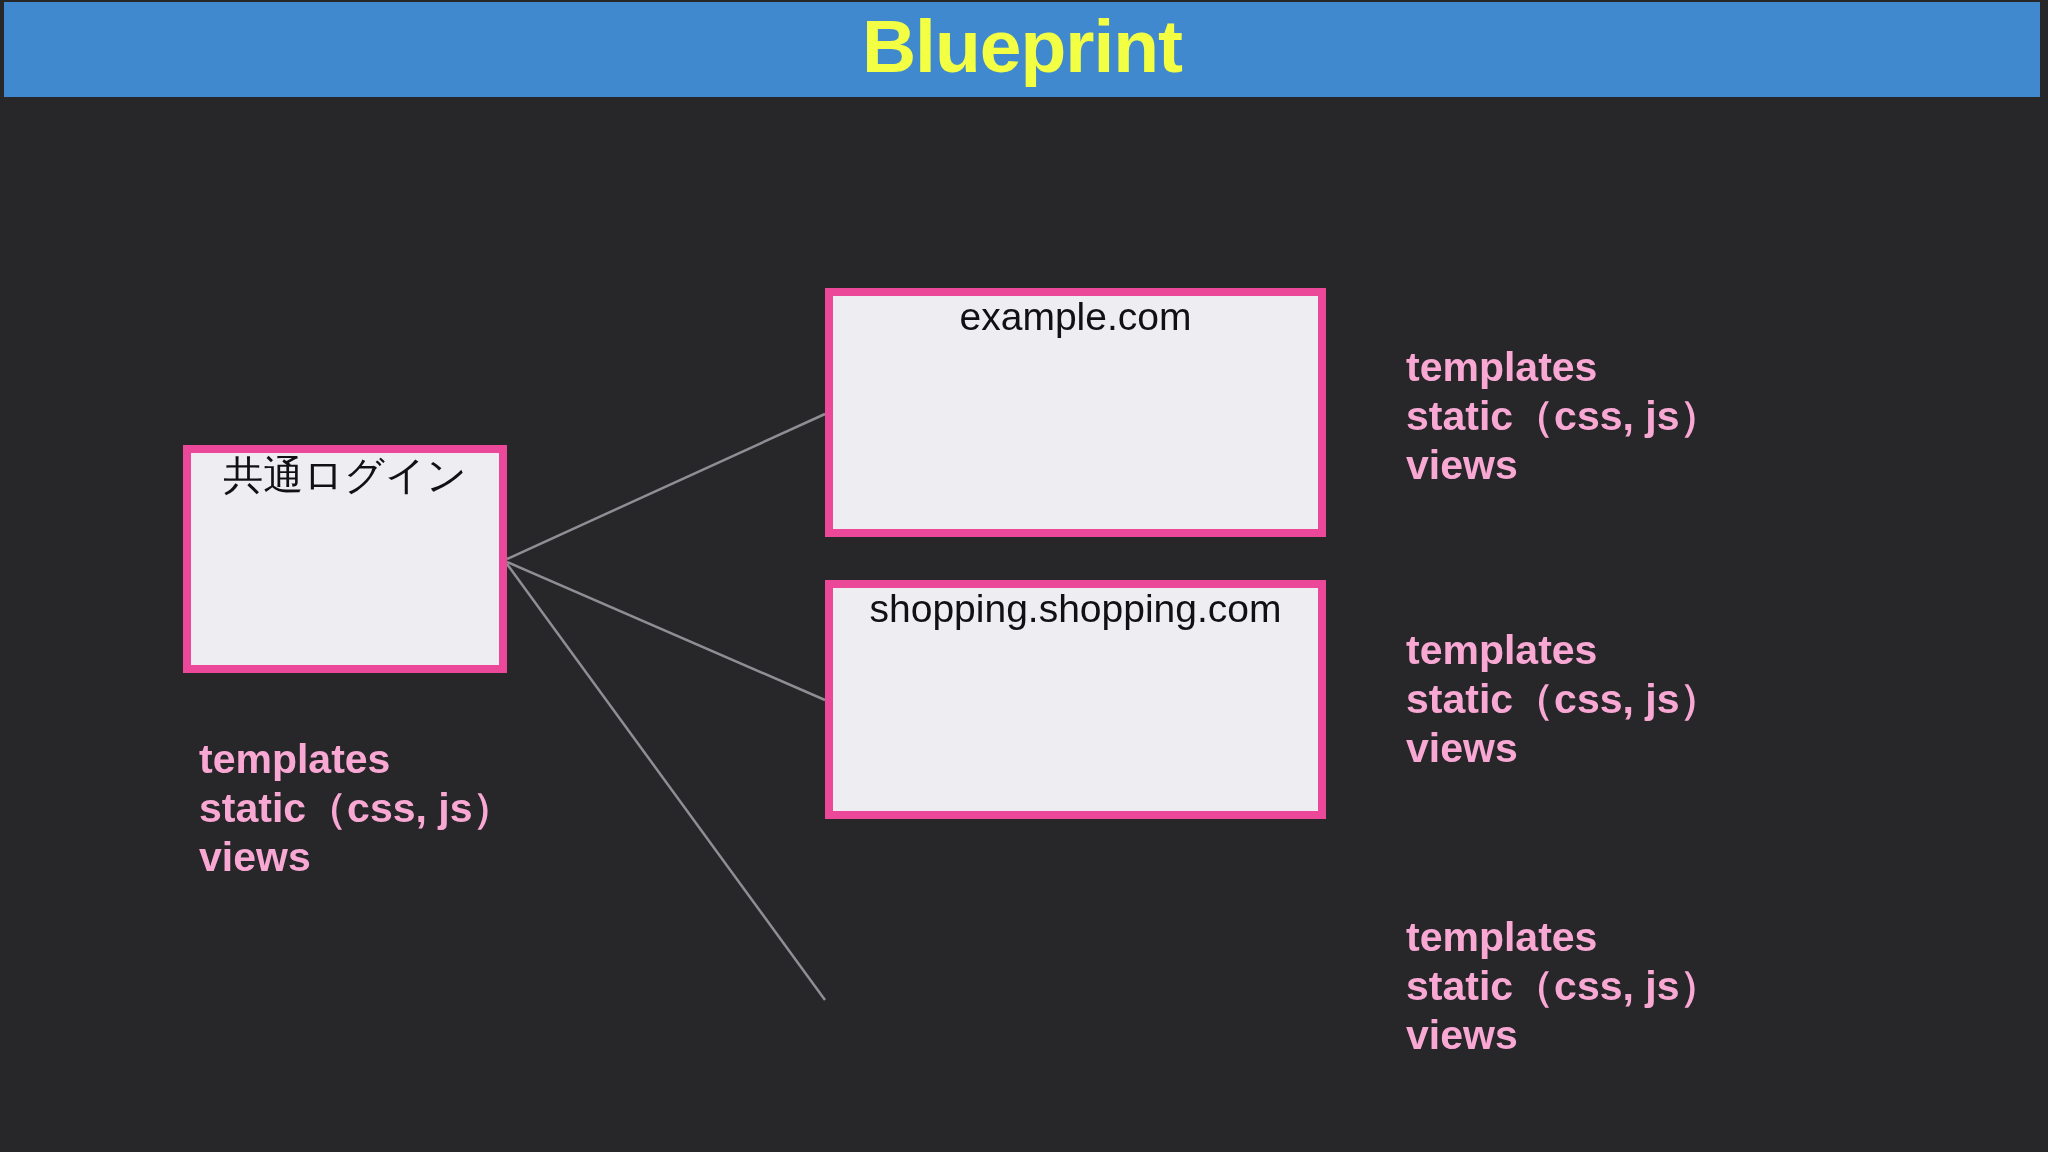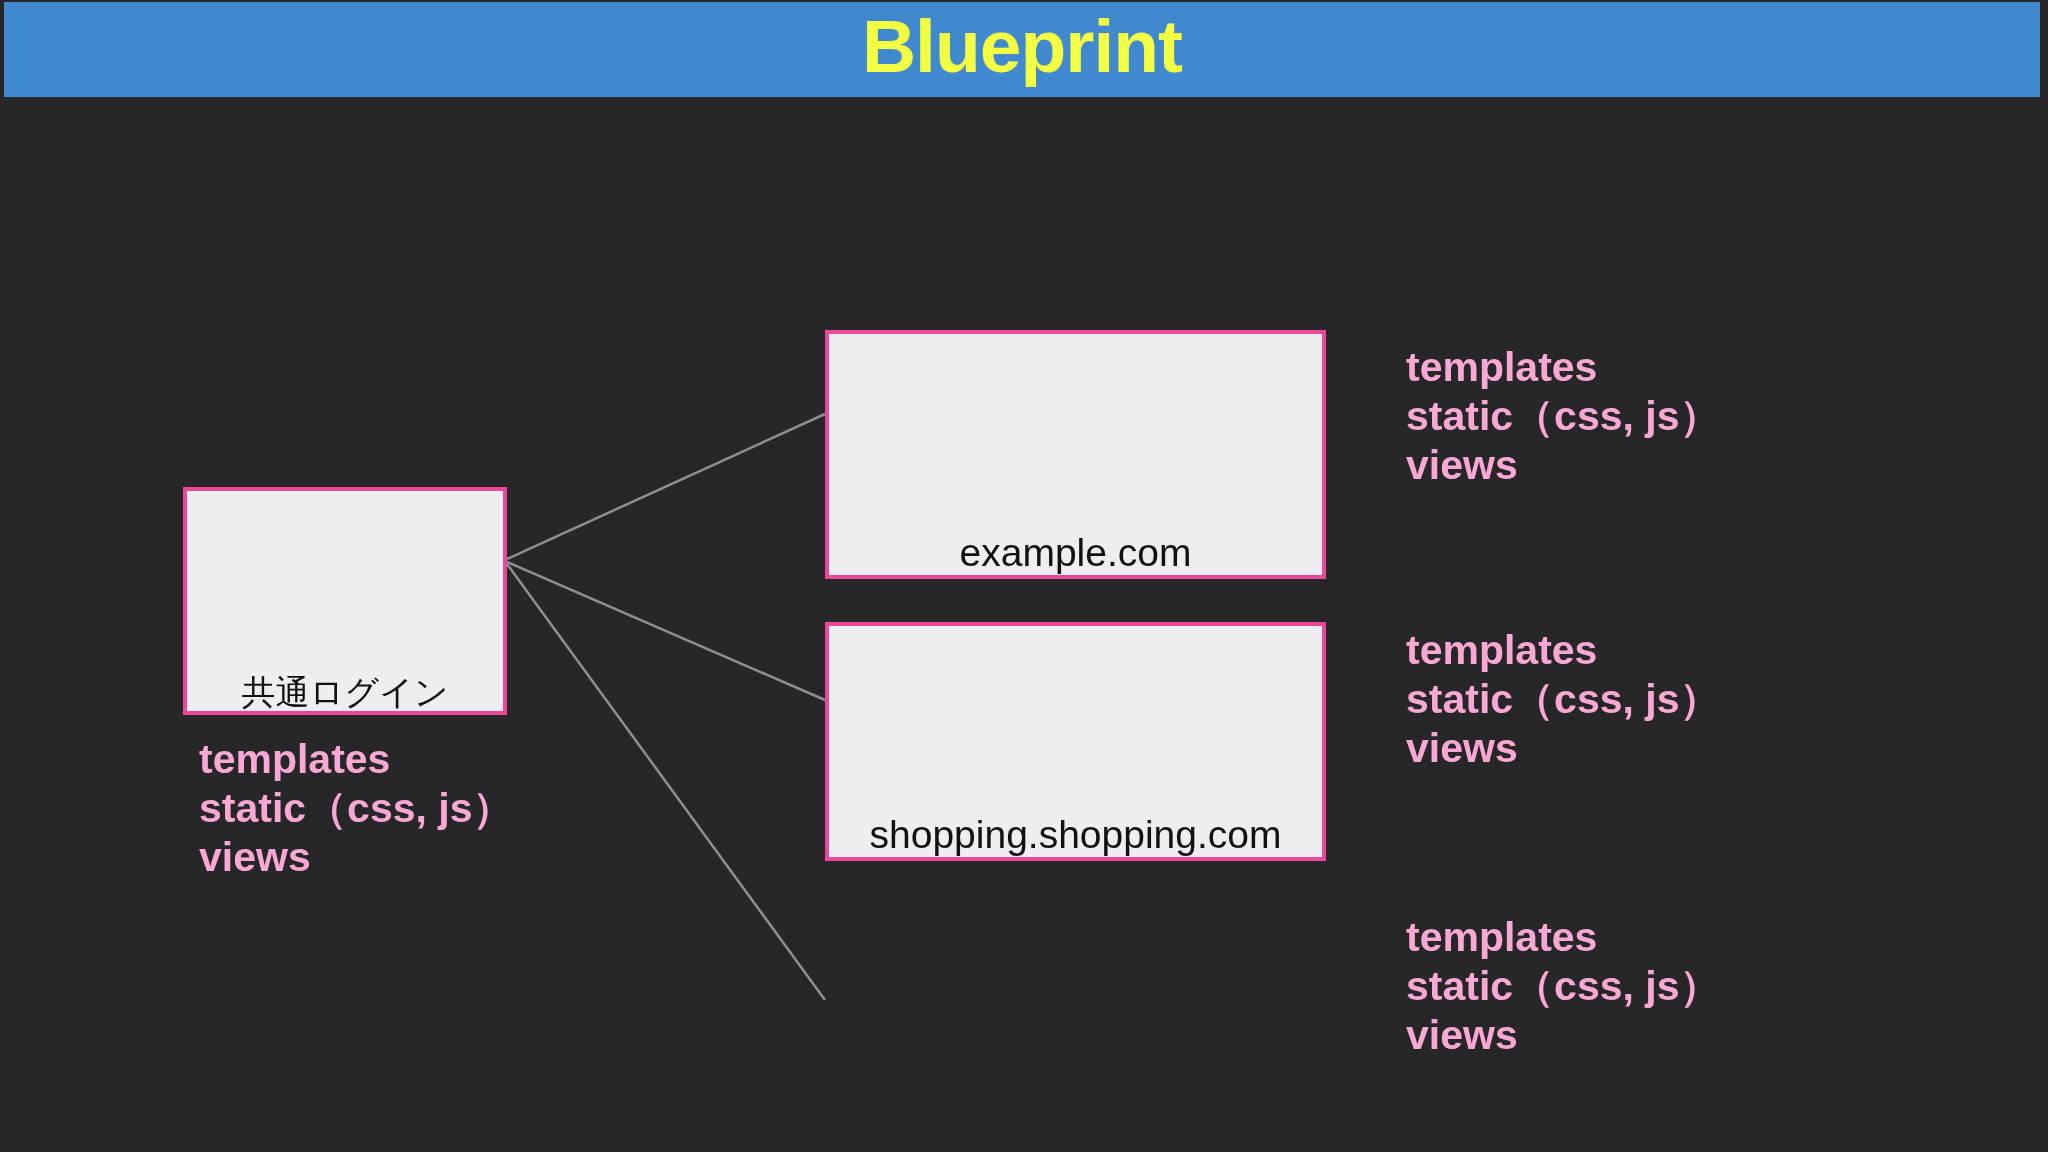--- a/index.html
+++ b/index.html
@@ -59,42 +59,41 @@
     color: #FFFFFF;
   }
   #heading .accent {
     color: #15E216;
   }
 
   
   .node-box {
     position: absolute;
     background: #EEEDF1;
-    border: 4px solid #ec4899;
+    border: 8px solid #ec4899;
     box-sizing: border-box;
     display: flex;
-    align-items: flex-end;
+    align-items: flex-start;
     color: #111114;
     font-size: 39px;
     font-weight: normal;
     line-height: 1.1;
-    margin-top: 42px;
   }
   .node-box .node-label {
     width: 100%;
     text-align: center;
     display: block;
   }
 
   #box-login {
     left: 183px;
     top: 445px;
     width: 324px;
     height: 228px;
-    font-size: 34px;
+    font-size: 40px;
   }
   #box-example {
     left: 825px;
     top: 288px;
     width: 501px;
     height: 249px;
   }
   #box-shopping {
     left: 825px;
     top: 580px;

